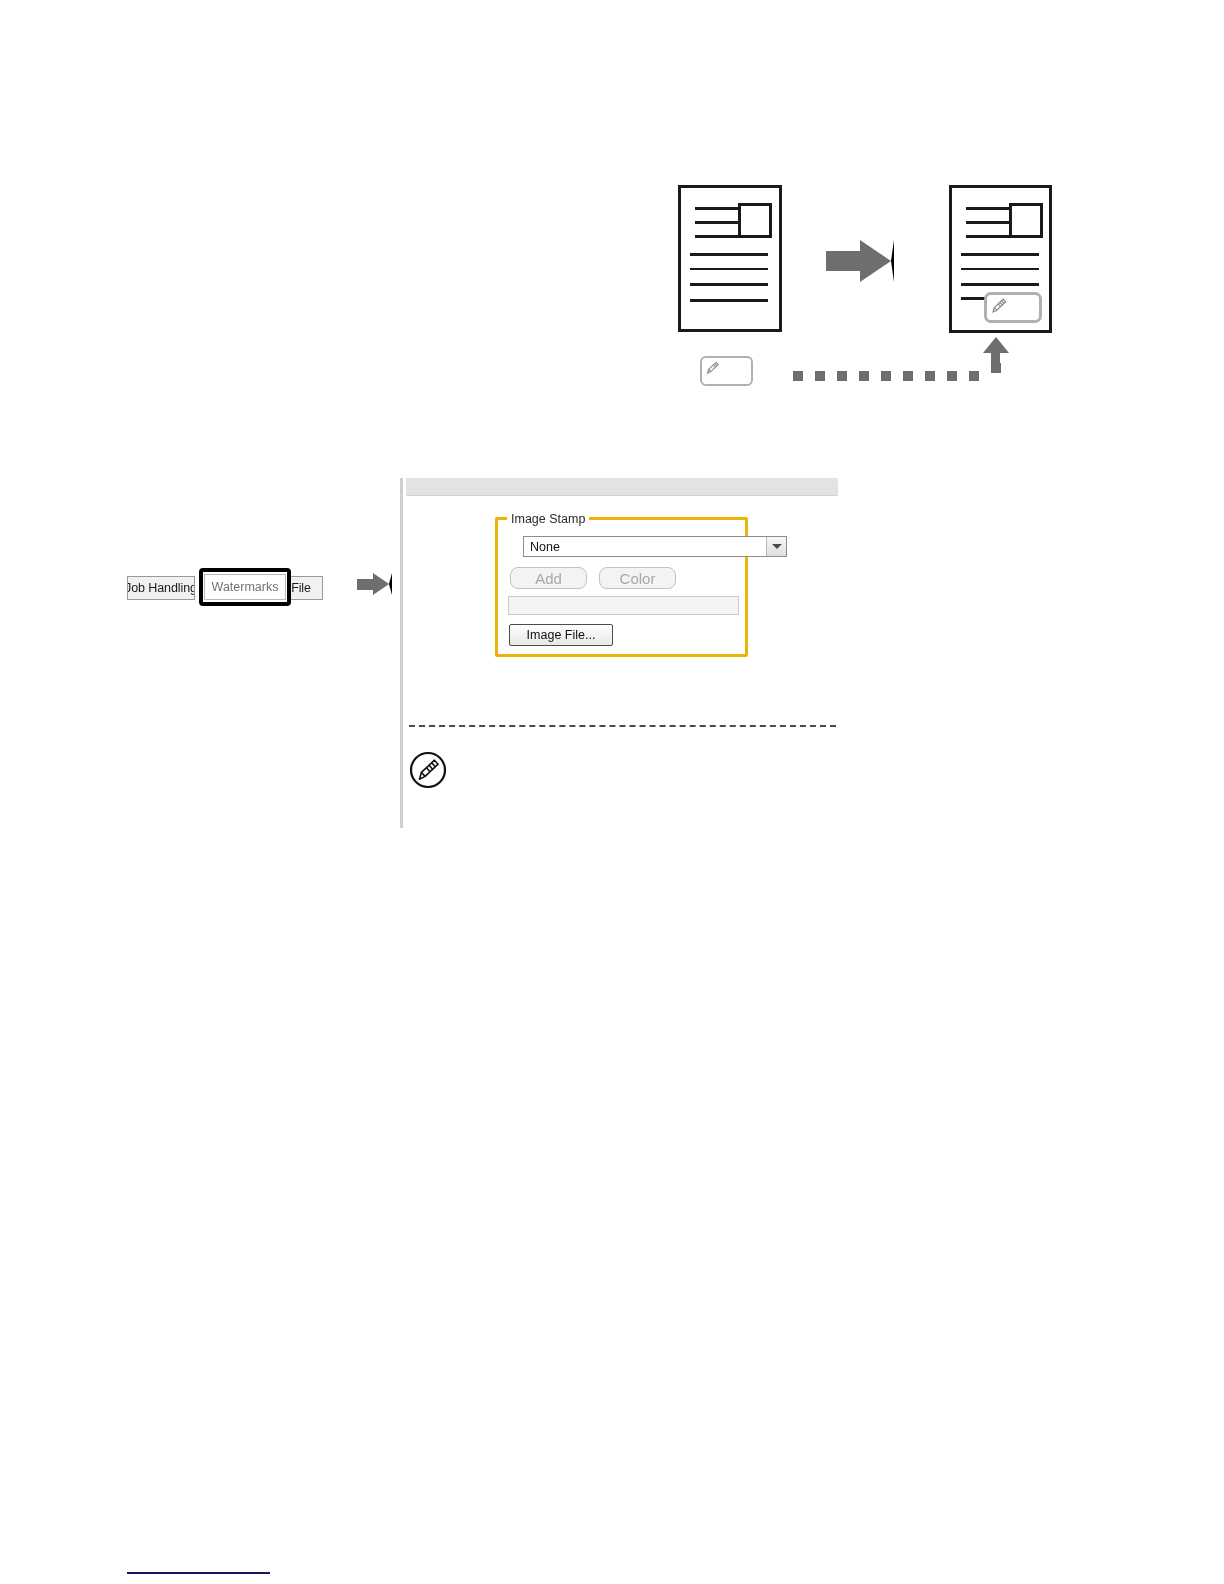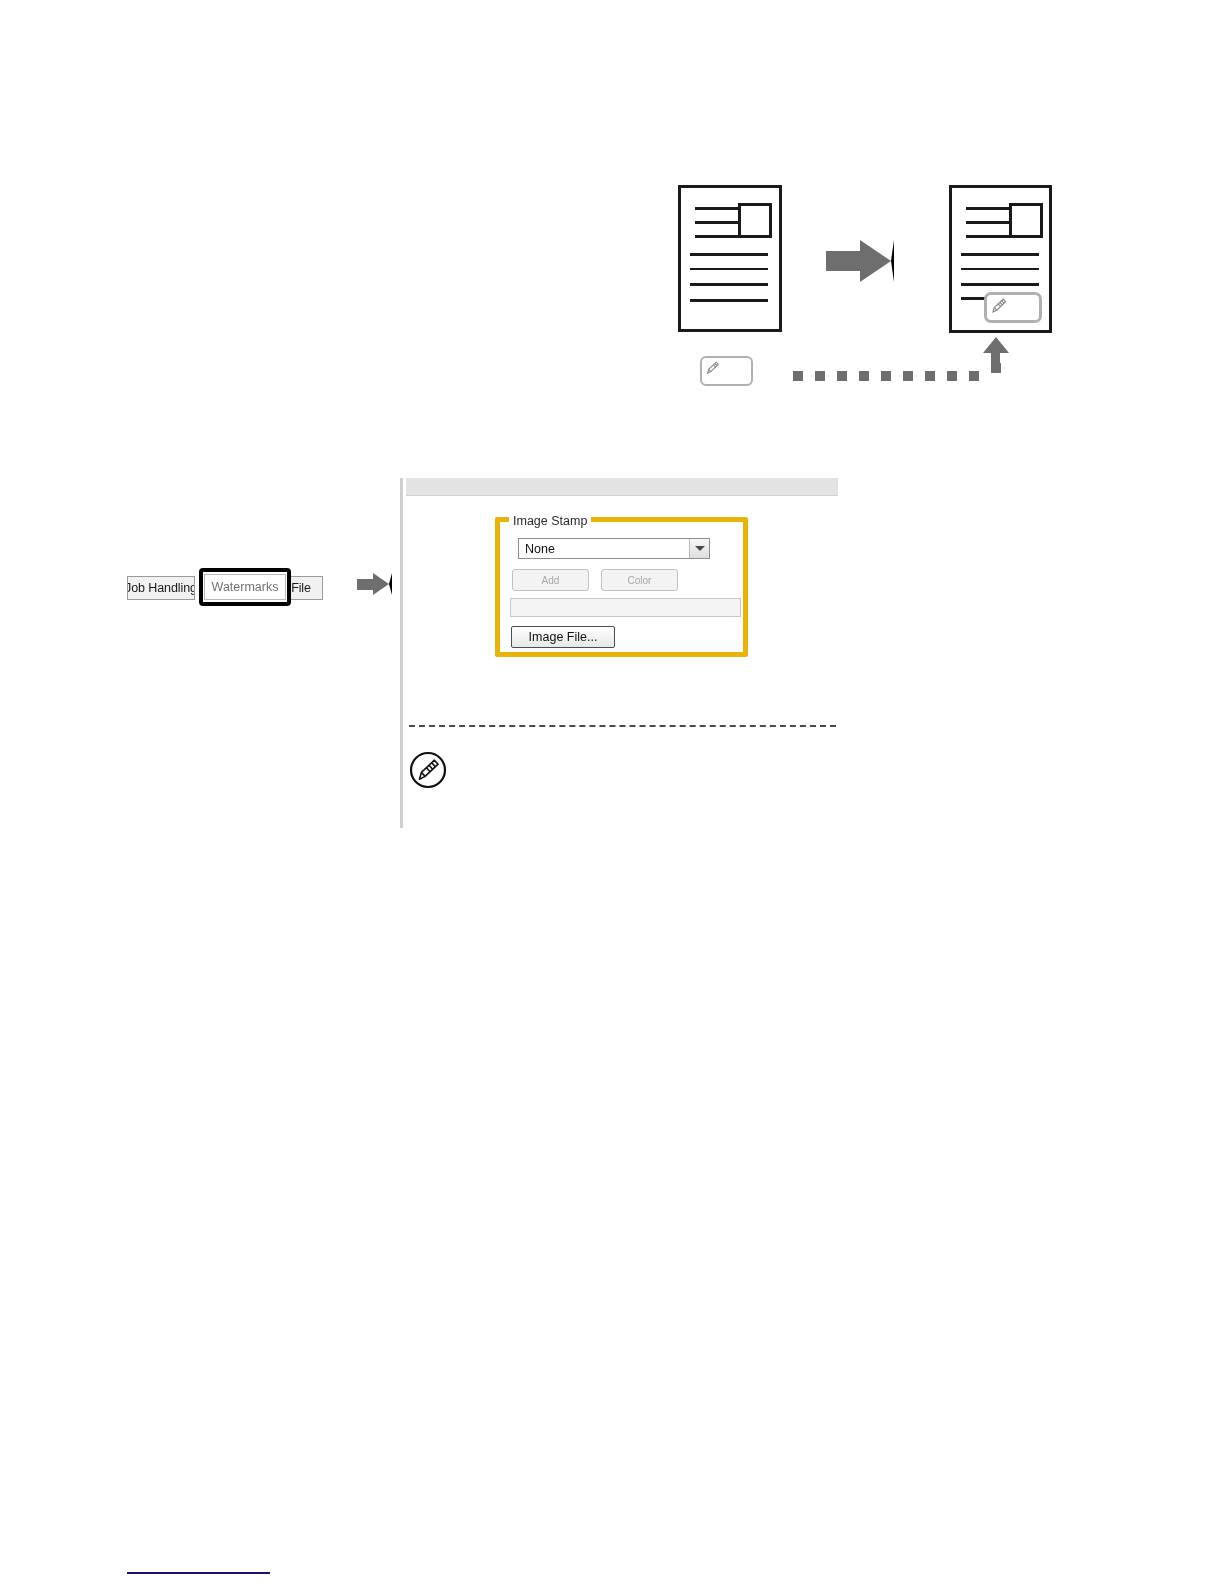--- a/index.html
+++ b/index.html
@@ -168,41 +168,41 @@
     border-bottom: 1px solid #d2d2d2;
     box-sizing: border-box;
   }
 
   .groupbox {
     position: absolute;
     left: 495px;
     top: 517px;
     width: 253px;
     height: 140px;
-    border: 5px solid #eab308;
+    border: 3px solid #eab308;
     border-radius: 2px;
     box-sizing: border-box;
     background: #ffffff;
   }
   .group-legend {
     position: absolute;
     left: 9px;
     top: -8px;
     background: #ffffff;
     padding: 0 4px;
     font-size: 12.5px;
     color: #2b2b2b;
     line-height: 14px;
   }
 
   .combo {
     position: absolute;
-    left: 18px;
+    left: 25px;
     top: 16px;
-    width: 192px;
+    width: 264px;
     height: 21px;
     border: 1px solid #8d8d8d;
     background: #ffffff;
     box-sizing: border-box;
     display: flex;
     align-items: center;
     justify-content: center;
   }
   .combo-text {
     font-size: 12.5px;
@@ -223,27 +223,27 @@
   .chev {
     width: 0; height: 0;
     border-left: 5px solid transparent;
     border-right: 5px solid transparent;
     border-top: 5px solid #4a4a4a;
   }
 
   .btn {
     position: absolute;
     box-sizing: border-box;
-    font-size: 10px;
+    font-size: 15px;
     display: flex;
     align-items: center;
     justify-content: center;
     background: #f3f3f3;
     border: 1px solid #c2c2c2;
-    border-radius: 3px;
+    border-radius: 8px;
     color: #a8a8a8;
   }
   .btn-add    { left: 12px;  top: 47px; width: 77px; height: 22px; }
   .btn-delete { left: 101px; top: 47px; width: 77px; height: 22px; }
 
   .txtfield {
     position: absolute;
     left: 10px;
     top: 76px;
     width: 231px;

